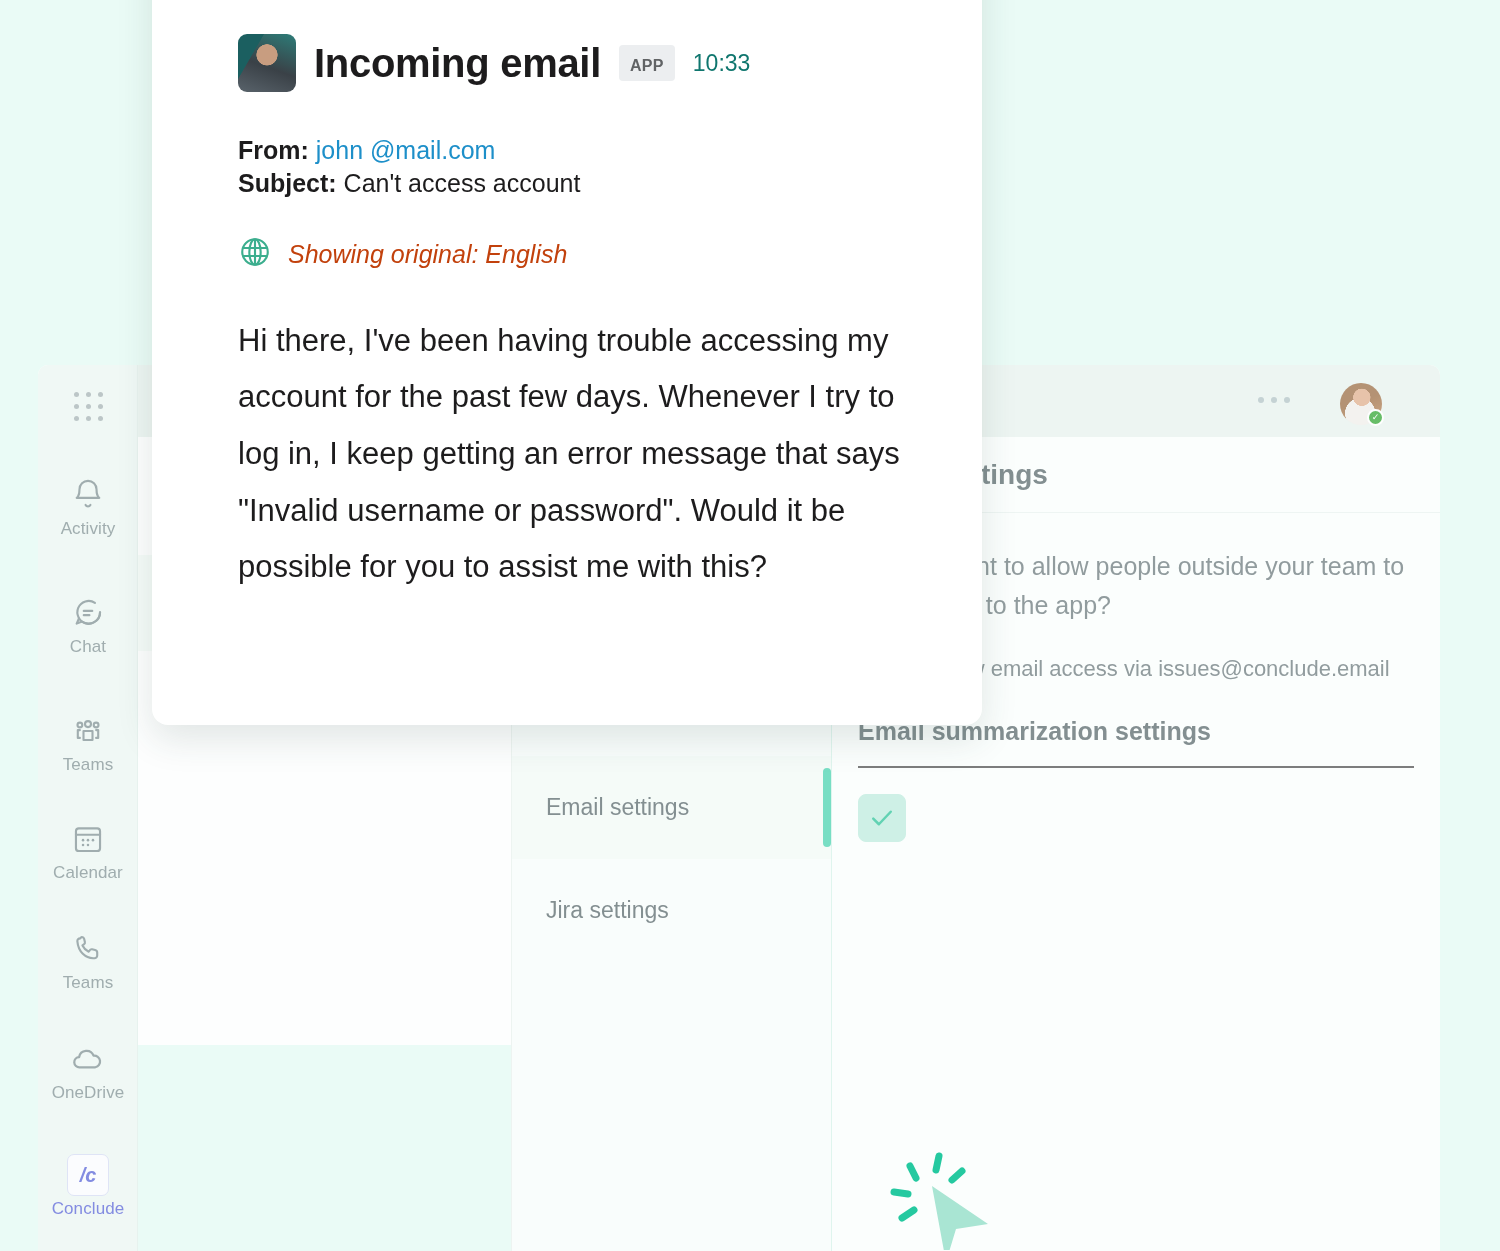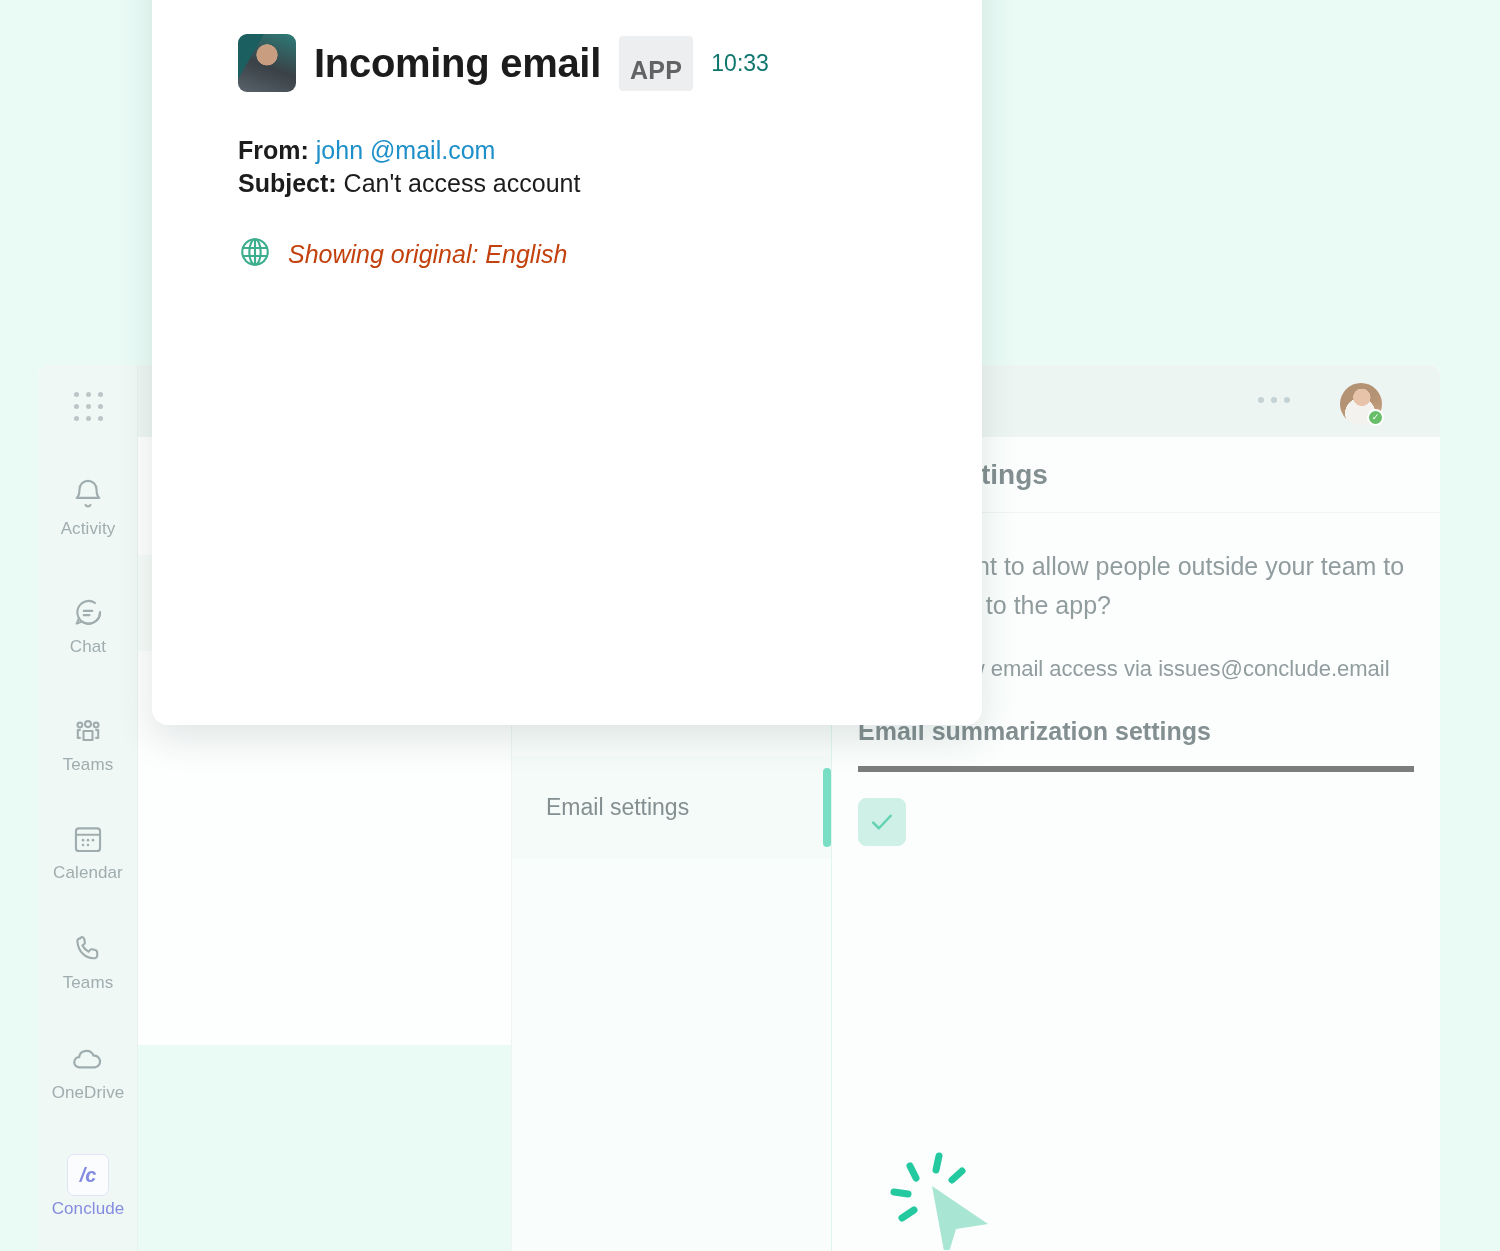--- a/index.html
+++ b/index.html
@@ -216,21 +216,21 @@
   }
   .cb.checked {
     background: #ccf0e5; border-color: #ccf0e5;
     display: flex; align-items: center; justify-content: center;
   }
   .cb-label { margin-left: 26px; font-size: 22px; color: #8a9497; }
   .sub-head {
     margin-top: 24px;
     font-size: 25px; font-weight: 700; color: #7b8689;
     padding-bottom: 20px;
-    border-bottom: 6px solid #737373;
+    border-bottom: 2px solid #737373;
   }
 
   
   .cursor {
     position: absolute;
     left: 884px; top: 1140px;
     width: 120px; height: 110px;
     pointer-events: none;
   }
 
@@ -252,22 +252,22 @@
       linear-gradient(120deg, #1b5f60 0 28%, transparent 29%),
       radial-gradient(circle at 50% 36%, #c89d80 0 22%, transparent 23%),
       linear-gradient(200deg, #2d7c78 0%, #3a4147 55%, #59636b 100%);
   }
   .msg-title {
     font-size: 40px; font-weight: 700; color: #1d1c1d;
     letter-spacing: -.3px;
   }
   .app-badge {
     background: #eceef0; color: #616365;
-    font-size: 25px; font-weight: 700;
-    padding: 20px 11px 6px; border-radius: 4px;
+    font-size: 16px; font-weight: 700;
+    padding: 12px 11px 6px; border-radius: 4px;
     letter-spacing: .3px;
   }
   .msg-time { font-size: 23px; color: #0f766e; }
 
   .meta { margin-top: 42px; font-size: 25px; color: #1d1c1d; line-height: 1.33; }
   .meta b { font-weight: 700; }
   .meta a { color: #1d8fc9; text-decoration: none; }
 
   .translate-row {
     margin-top: 34px;
@@ -439,20 +439,23 @@
         </div>
         <div class="list-item">
           <span>Severity settings</span>
         </div>
         <div class="list-item">
           <span>Text settings</span>
         </div>
         <div class="list-item selected">
           <span>Email settings</span>
         </div>
+        <div class="list-item">
+          <span>Jira settings</span>
+        </div>
       </div>
 
       <div class="detail-col">
         <div class="detail-title">Email settings</div>
         <div class="detail-body">
           <div class="q-text">Do you want to allow people outside your team to send email to the app?</div>
 
           <div class="cb-row">
             <div class="cb"></div>
             <div class="cb-label">Allow email access via issues@conclude.email</div>
@@ -509,15 +512,16 @@
       <span>
         <svg width="34" height="34" viewBox="0 0 24 24" fill="none" stroke="#3cae8e" stroke-width="1.5">
           <circle cx="12" cy="12" r="9"></circle>
           <ellipse cx="12" cy="12" rx="4" ry="9"></ellipse>
           <path d="M3.2 9.2h17.6M3.2 14.8h17.6M12 3v18"></path>
         </svg>
       </span>
       <span>Showing original: English</span>
     </div>
 
+    <div class="msg-body">Hi there, I've been having trouble accessing my account for the past few days. Whenever I try to log in, I keep getting an error message that says "Invalid username or password". Would it be possible for you to assist me with this?</div>
   </div>
 
 </div>
 
 </body></html>

